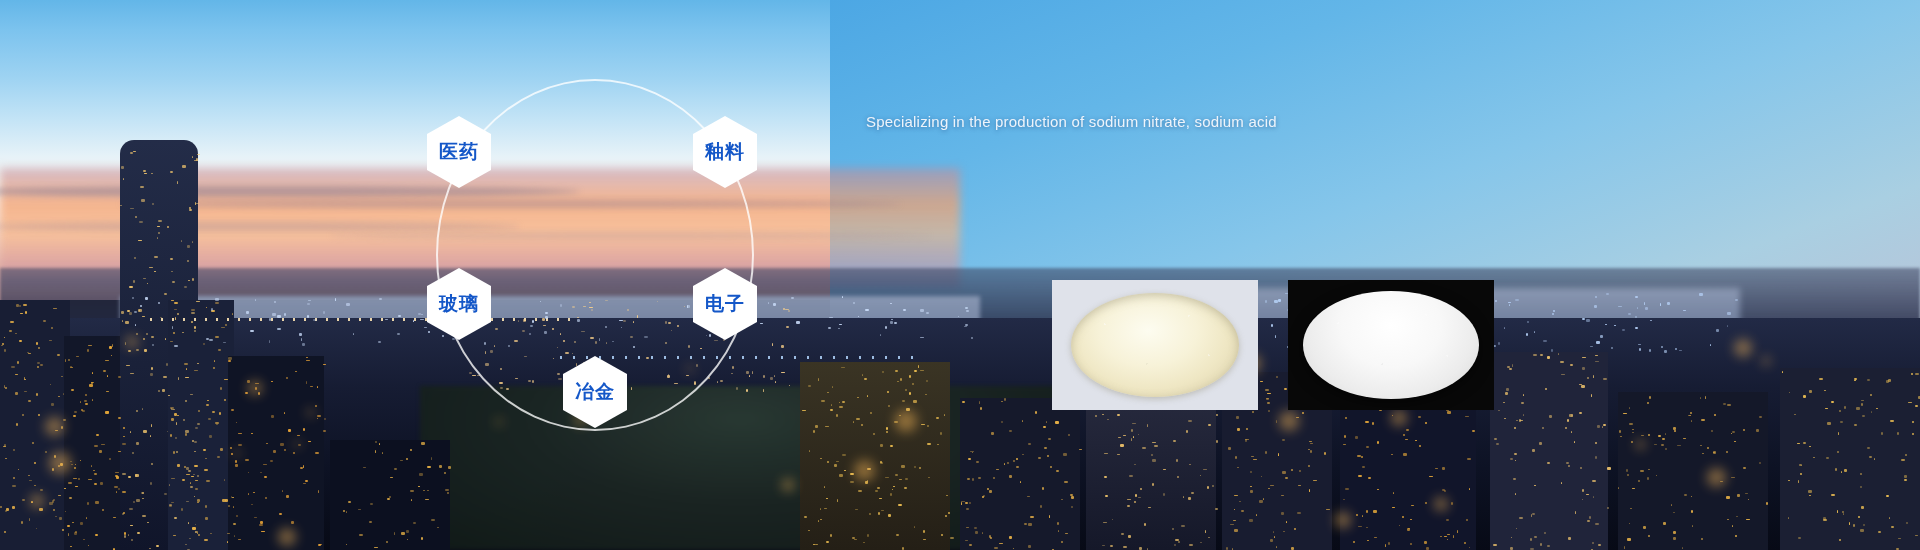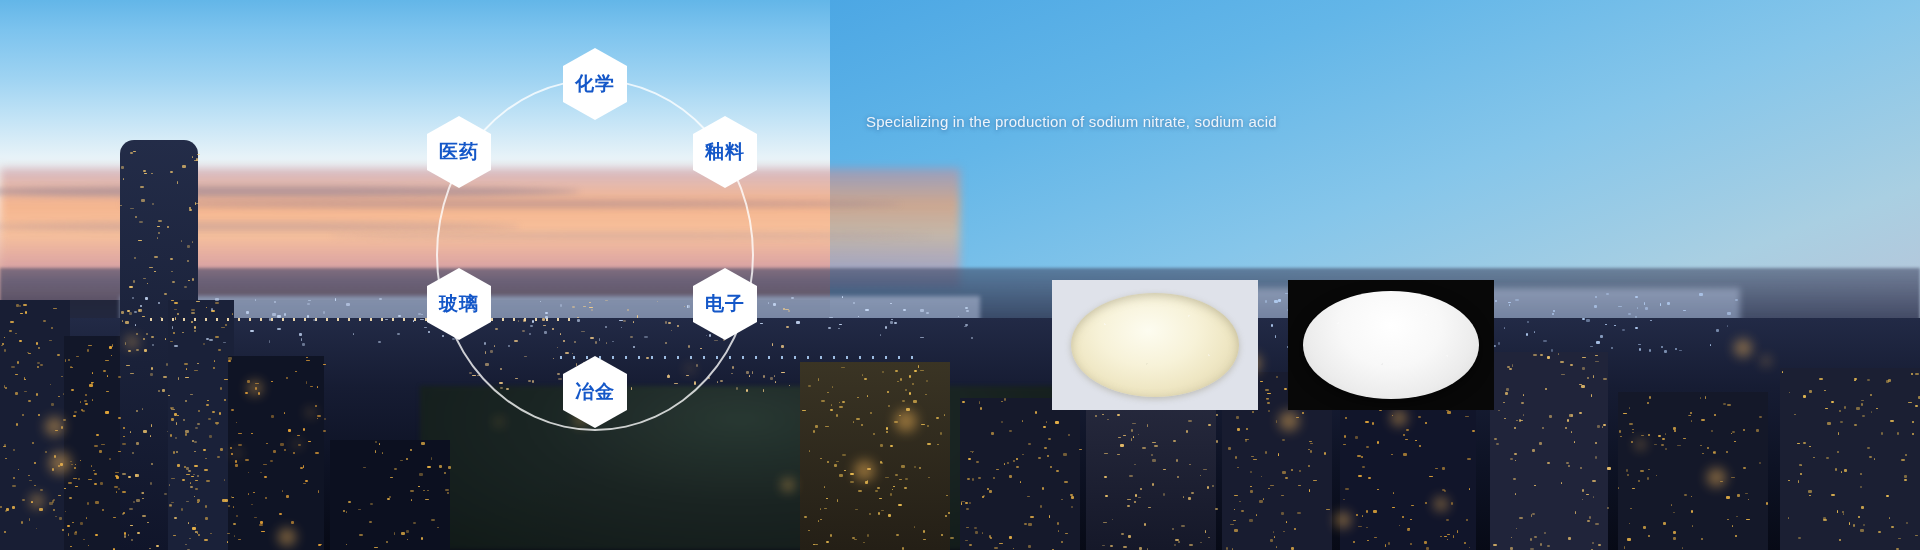--- a/index.html
+++ b/index.html
@@ -1831,23 +1831,20 @@
         <i class="glow" style="left:895px;top:410px;width:22px;height:22px;background:rgba(255,190,90,.5);border-radius:50%;filter:blur(6px)"></i>
         <i class="glow" style="left:1335px;top:512px;width:16px;height:16px;background:rgba(255,190,90,.5);border-radius:50%;filter:blur(6px)"></i>
         <i class="glow" style="left:1279px;top:411px;width:20px;height:20px;background:rgba(255,190,90,.5);border-radius:50%;filter:blur(6px)"></i>
         <i class="glow" style="left:1762px;top:357px;width:8px;height:8px;background:rgba(255,190,90,.5);border-radius:50%;filter:blur(6px)"></i>
       </div>
   </div>
 
   <div class="diagram">
     <div class="ring"></div>
 
-    <div class="hex hex-sm h-top">
-      <span>化学</span>
-    </div>
     <div class="hex hex-sm h-ur">
       <span>釉料</span>
     </div>
     <div class="hex hex-sm h-lr">
       <span>电子</span>
     </div>
     <div class="hex hex-sm h-bot">
       <span>冶金</span>
     </div>
     <div class="hex hex-sm h-ll">

